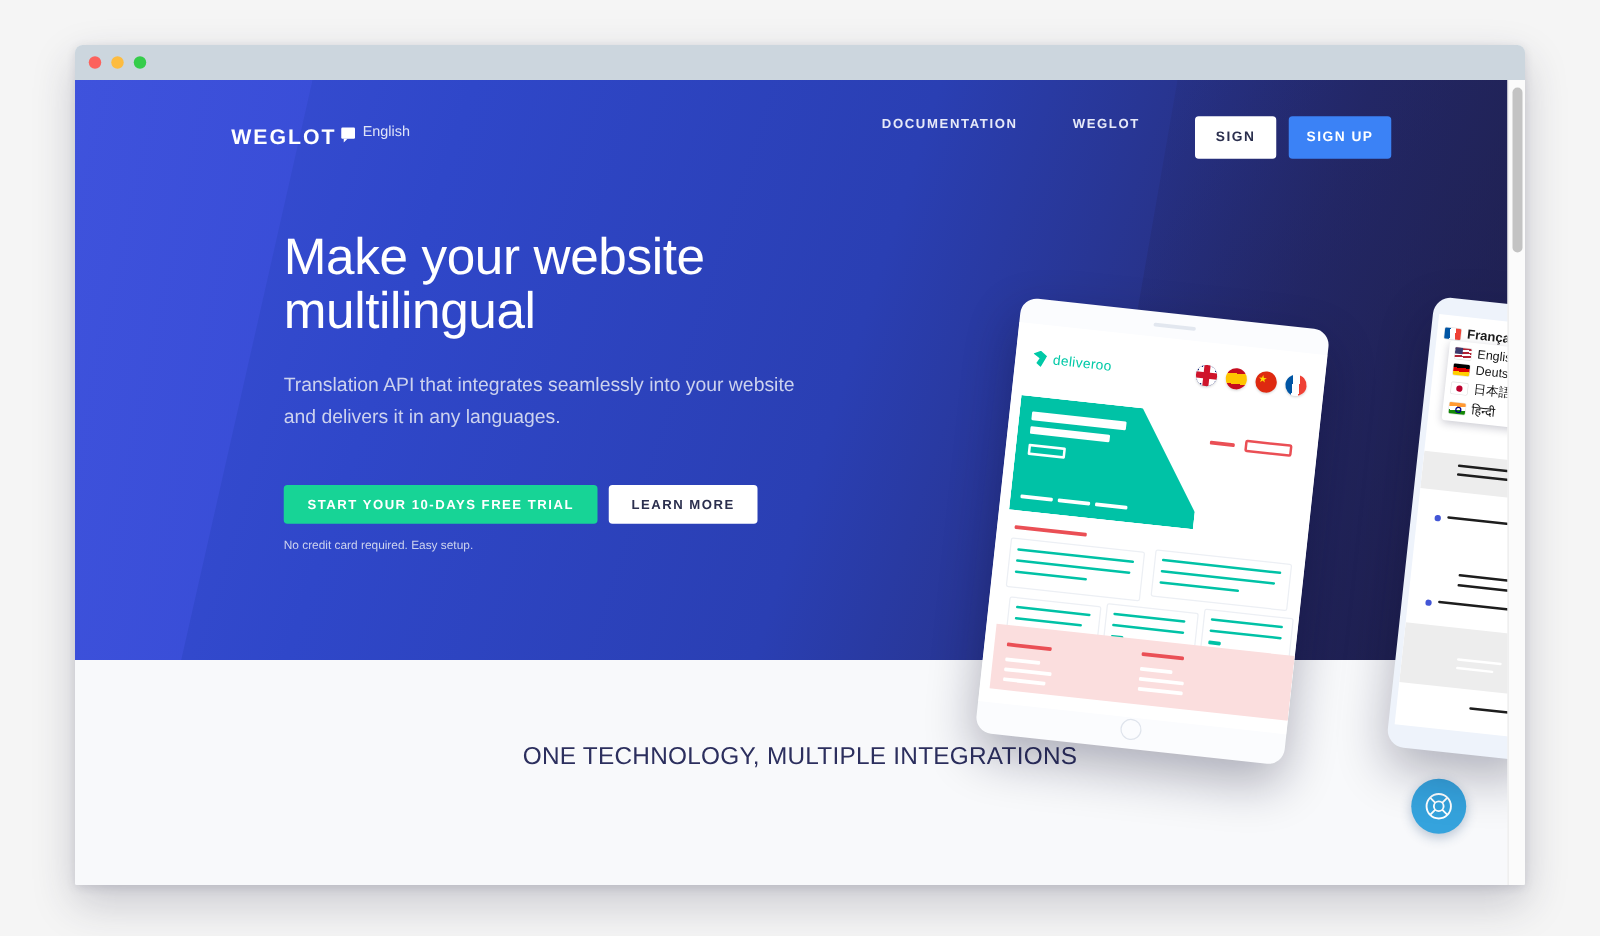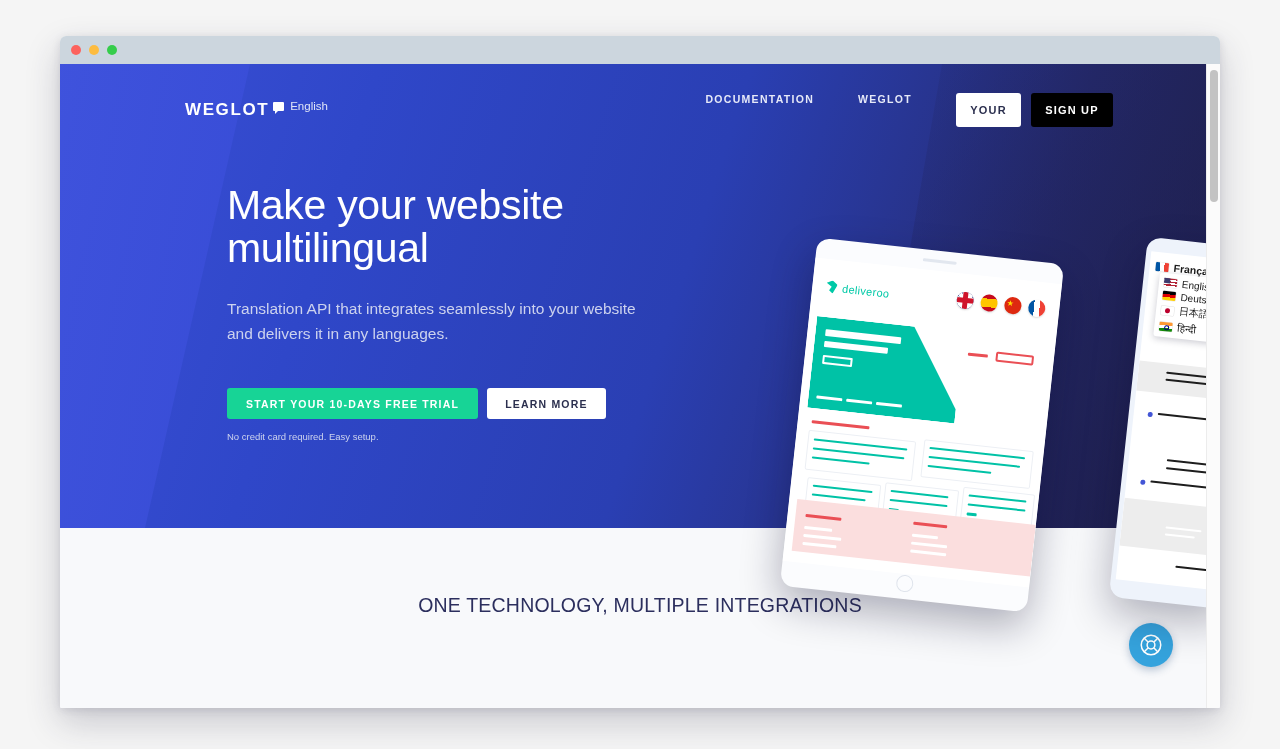--- a/index.html
+++ b/index.html
@@ -97,21 +97,21 @@
     letter-spacing: 1.3px; text-decoration: none;
     margin-right: 44px; cursor: pointer;
   }
   .nav-btn {
     font-size: 11px; font-weight: bold; letter-spacing: 1.2px;
     border: none; cursor: pointer; border-radius: 3px;
     height: 34px; display: flex; align-items: center; justify-content: center;
     font-family: "Liberation Sans", sans-serif;
   }
   #btn-login  { background: #fff; color: #2b2f4e; width: 65px; margin-right: 10px; }
-  #btn-signup { background: #000000; color: #fff; width: 82px; }
+  #btn-signup { background: #3b82f6; color: #fff; width: 82px; }
 
   
   #hero-copy { position: absolute; left: 167px; top: 120px; z-index: 5; width: 520px; }
   #hero-title {
     color: #fff; font-size: 41px; font-weight: normal;
     line-height: 1.04; letter-spacing: -0.3px;
   }
   #hero-subtitle {
     color: #ccd2ee; font-size: 15.5px; line-height: 1.62;
     margin-top: 27px; font-weight: normal;
@@ -292,21 +292,21 @@
       <div id="brand-block">
         <div id="logo-weglot">WEGLOT</div>
         <div id="lang-switcher">
           <span id="lang-flag-icon"></span>
           <span>English</span>
         </div>
       </div>
       <div id="nav-links">
         <a class="nav-link">DOCUMENTATION</a>
         <a class="nav-link">WEGLOT</a>
-        <button class="nav-btn" id="btn-login">YOUR</button>
+        <button class="nav-btn" id="btn-login">SIGN</button>
         <button class="nav-btn" id="btn-signup">SIGN UP</button>
       </div>
     </div>
 
     <div id="hero-copy">
       <h1 id="hero-title">
         <span>Make your website</span><br>
         <span>multilingual</span>
       </h1>
       <p id="hero-subtitle">

